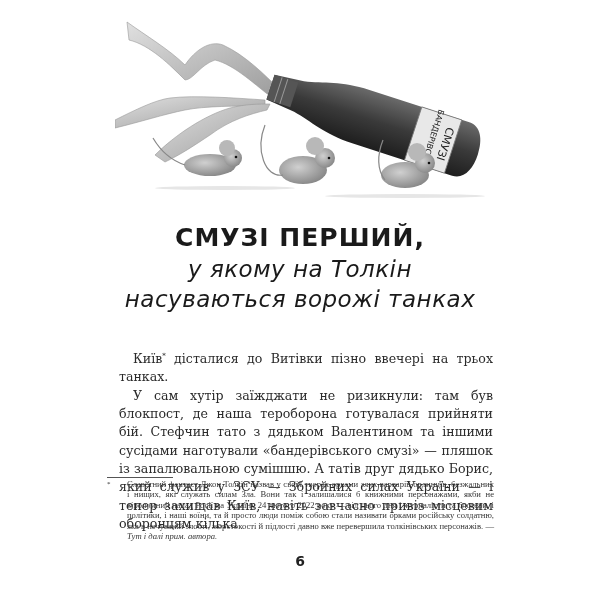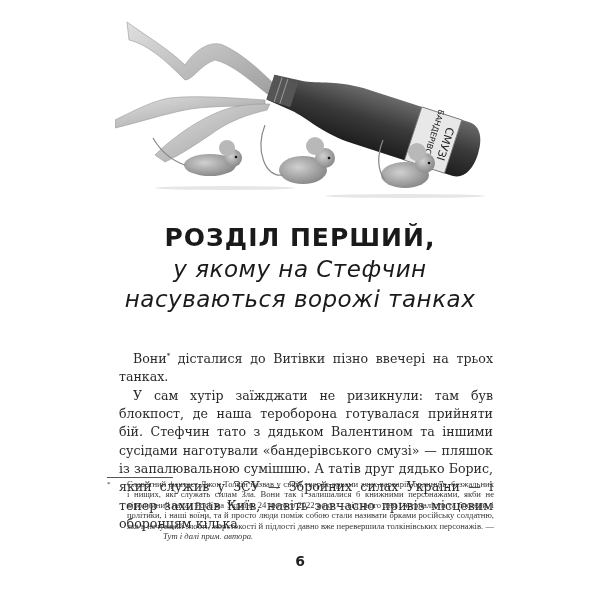--- a/index.html
+++ b/index.html
@@ -8,21 +8,21 @@
   .title-block { position:absolute; left:0; width:600px; top:222px; text-align:center; }
   .title-main { font-family:"DejaVu Sans", sans-serif; font-weight:bold; font-size:25px; letter-spacing:1px; color:#1a1a1a; line-height:32px; }
   .title-sub { font-family:"DejaVu Sans", sans-serif; font-style:italic; font-size:23px; color:#1a1a1a; line-height:30px; letter-spacing:0.5px; }
   .body-text { position:absolute; left:119px; top:347px; width:374px; font-family:"DejaVu Serif", serif; font-size:12.6px; line-height:18.3px; color:#2a2a2a; text-align:justify; }
   .body-text p { margin:0; text-indent:14px; }
   sup { font-size:7px; }
   .fn-rule { position:absolute; left:107px; top:477px; width:66px; border-top:1px solid #555; }
   .footnote { position:absolute; left:107px; top:479px; width:387px; font-family:"Liberation Serif", serif; font-size:8.6px; line-height:10.4px; color:#333; text-align:justify; }
   .fn-mark { position:absolute; left:0; top:0; font-size:7px; }
   .fn-text { margin-left:20px; display:block; }
-  .fn-sig { font-style:italic;margin-left:36px; }
+  .fn-sig { font-style:italic; }
   .page-number { position:absolute; left:0; width:600px; top:553px; text-align:center; font-family:"DejaVu Sans", sans-serif; font-weight:bold; font-size:14px; color:#222; }
 </style>
 </head>
 <body>
 
 <div class="illustration">
   <svg width="385" height="190" viewBox="0 0 385 190" xmlns="http://www.w3.org/2000/svg">
     <defs>
       <linearGradient id="bottleGrad" x1="0" y1="0" x2="0" y2="1">
         <stop offset="0" stop-color="#6a6a6a"></stop>
@@ -74,27 +74,27 @@
       <ellipse cx="290" cy="165" rx="24" ry="13" fill="url(#mouseGrad)"></ellipse>
       <circle cx="310" cy="153" r="10" fill="url(#mouseGrad)"></circle>
       <circle cx="302" cy="142" r="9" fill="#b8b8b8"></circle>
       <circle cx="314" cy="153" r="1.3" fill="#111"></circle>
       <path d="M270 170 C262 160, 262 145, 268 130" stroke="#888" stroke-width="1.2" fill="none"></path>
     </g>
   </svg>
 </div>
 
 <div class="title-block">
-  <div class="title-main">РОЗДІЛ ПЕРШИЙ,</div>
-  <div class="title-sub">у якому на Стефчин</div>
+  <div class="title-main">СМУЗІ ПЕРШИЙ,</div>
+  <div class="title-sub">у якому на Толкін</div>
   <div class="title-sub">насуваються ворожі танках</div>
 </div>
 
 <div class="body-text">
-  <p><span>Вони</span><sup>*</sup><span> дісталися до Витівки пізно ввечері на трьох танках.</span></p>
+  <p><span>Київ</span><sup>*</sup><span> дісталися до Витівки пізно ввечері на трьох танках.</span></p>
   <p>У сам хутір заїжджати не ризикнули: там був блокпост, де наша тероборона готувалася прийняти бій. Стефчин тато з дядьком Валентином та іншими сусідами наготували «бандерівського смузі» — пляшок із запалювальною сумішшю. А татів друг дядько Борис, який служив у ЗСУ — Збройних силах України — і тепер захищав Київ, навіть завчасно привіз місцевим оборонцям кілька</p>
 </div>
 
 <div class="fn-rule"></div>
 <div class="footnote">
   <span class="fn-mark">*</span>
   <span class="fn-text"><span>Славетний фантаст Джон Толкін назвав у своїх творах орками злих варварів-ординців, безжальних і нищих, які служать силам Зла. Вони так і залишалися б книжними персонажами, якби не віроломний напад Росії на Україну 24 лютого 2022 року — від цього дня і журналісти та блогери, і політики, і наші воїни, та й просто люди поміж собою стали називати орками російську солдатню, яка в нечуваній злості, жорстокості й підлості давно вже перевершила толкінівських персонажів. — </span><span class="fn-sig">Тут і далі прим. автора.</span></span>
 </div>
 
 <div class="page-number">6</div>

